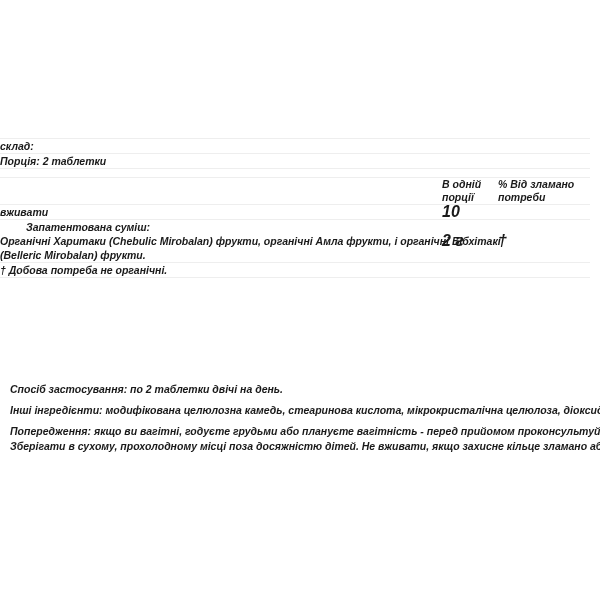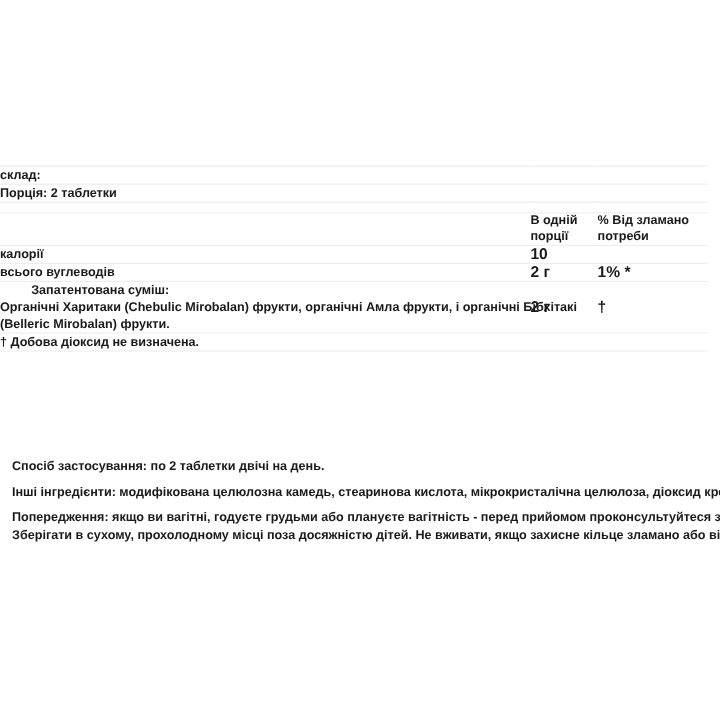--- a/index.html
+++ b/index.html
@@ -13,20 +13,21 @@
     font-family: "Liberation Sans", "DejaVu Sans", sans-serif;
     color: #1a1a1a;
     -webkit-font-smoothing: antialiased;
   }
   .page {
     position: relative;
     width: 600px;
     height: 508px;
     box-sizing: border-box;
     overflow: hidden;
+    font-style: italic;
   }
   .panel {
     position: absolute;
     left: 0;
     top: 138px;
     width: 600px;
   }
   .supp-table {
     width: 590px;
     border-collapse: collapse;
@@ -49,21 +50,21 @@
   .col-dv    { width: 92px; }
 
   .row-label {
     font-weight: bold;
     font-size: 10.5px;
     line-height: 14px;
     color: #1a1a1a;
   }
   .row-value {
     font-weight: bold;
-    font-size: 13px;
+    font-size: 16px;
     line-height: 14px;
     color: #1a1a1a;
   }
   .hdr {
     font-weight: bold;
     font-size: 10.5px;
     line-height: 13px;
     color: #1a1a1a;
   }
   .blend-title {
@@ -142,61 +143,50 @@
           <td class="cell-pad-val">
             <span class="hdr">В одній порції</span>
           </td>
           <td class="cell-pad-val">
             <span class="hdr">% Від зламано потреби</span>
           </td>
         </tr>
 
         <tr>
           <td class="cell-pad">
-            <span class="row-label">калорії</span>
+            <span class="row-label">вживати</span>
           </td>
           <td class="cell-pad-val">
             <span class="row-value">10</span>
           </td>
           <td class="cell-pad-val">
             <span class="row-value"></span>
           </td>
         </tr>
 
-        <tr>
-          <td class="cell-pad">
-            <span class="row-label">всього вуглеводів</span>
-          </td>
-          <td class="cell-pad-val">
-            <span class="row-value">2 г</span>
-          </td>
-          <td class="cell-pad-val">
-            <span class="row-value">1% *</span>
-          </td>
-        </tr>
 
 
         <tr>
           <td class="cell-pad">
             <div class="blend-title">Запатентована суміш:</div>
             <div class="blend-body nowrapline">Органічні Харитаки (Chebulic Mirobalan) фрукти, органічні Амла фрукти, і органічні Бібхітакі</div>
             <div class="blend-body">(Belleric Mirobalan) фрукти.</div>
           </td>
           <td class="cell-pad-val">
             <div style="height:14px"></div>
             <span class="row-value">2 г</span>
           </td>
           <td class="cell-pad-val">
             <div style="height:14px"></div>
             <span class="row-value">†</span>
           </td>
         </tr>
 
         <tr>
-          <td colspan="3" class="footnote">† Добова діоксид не визначена.</td>
+          <td colspan="3" class="footnote">† Добова потреба не органічні.</td>
         </tr>
 
         <tr>
           <td colspan="3" style="height:0;line-height:0;font-size:0"></td>
         </tr>
       </tbody>
     </table>
   </div>
 
   <div class="below p-usage">Спосіб застосування: по 2 таблетки двічі на день.</div>

